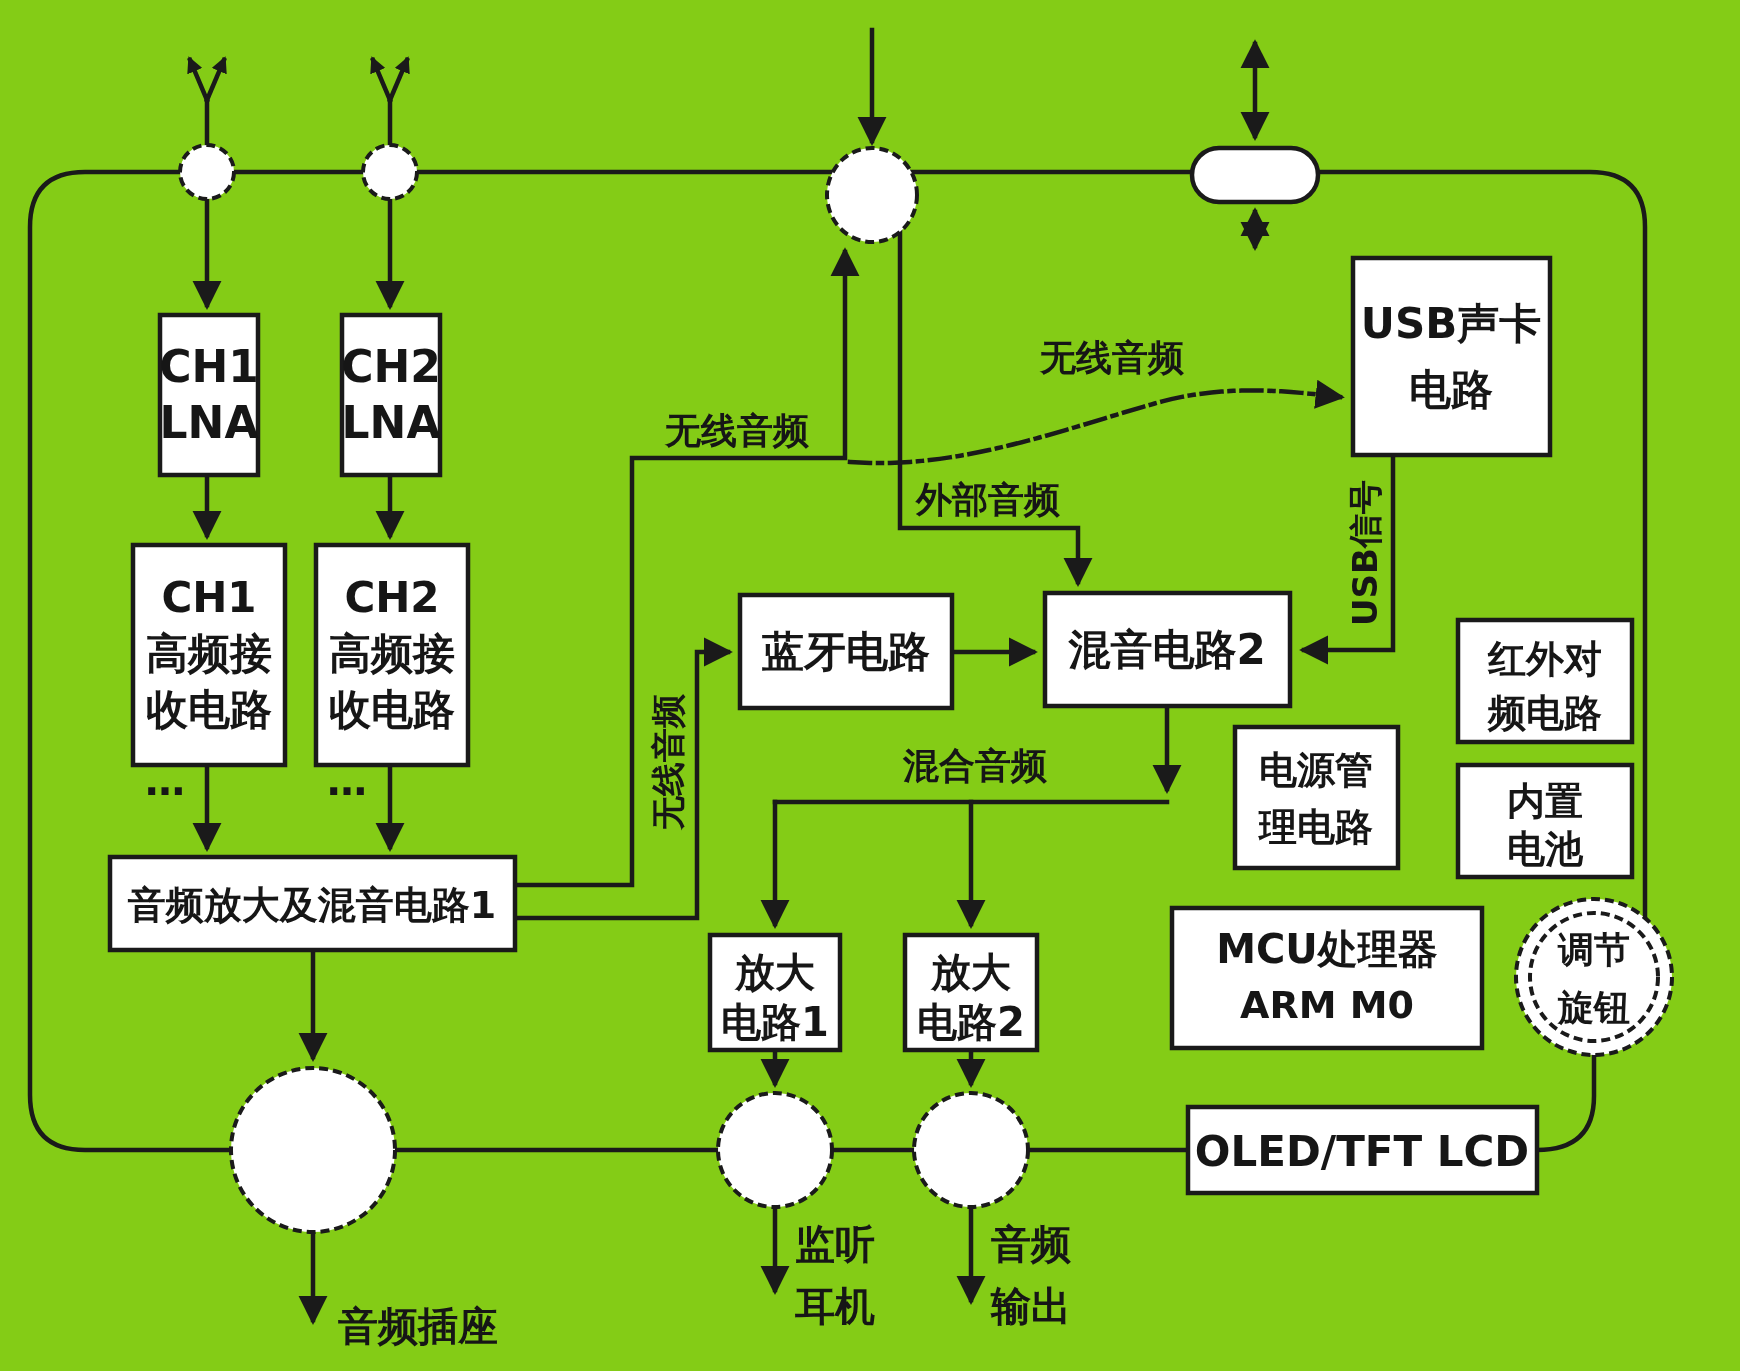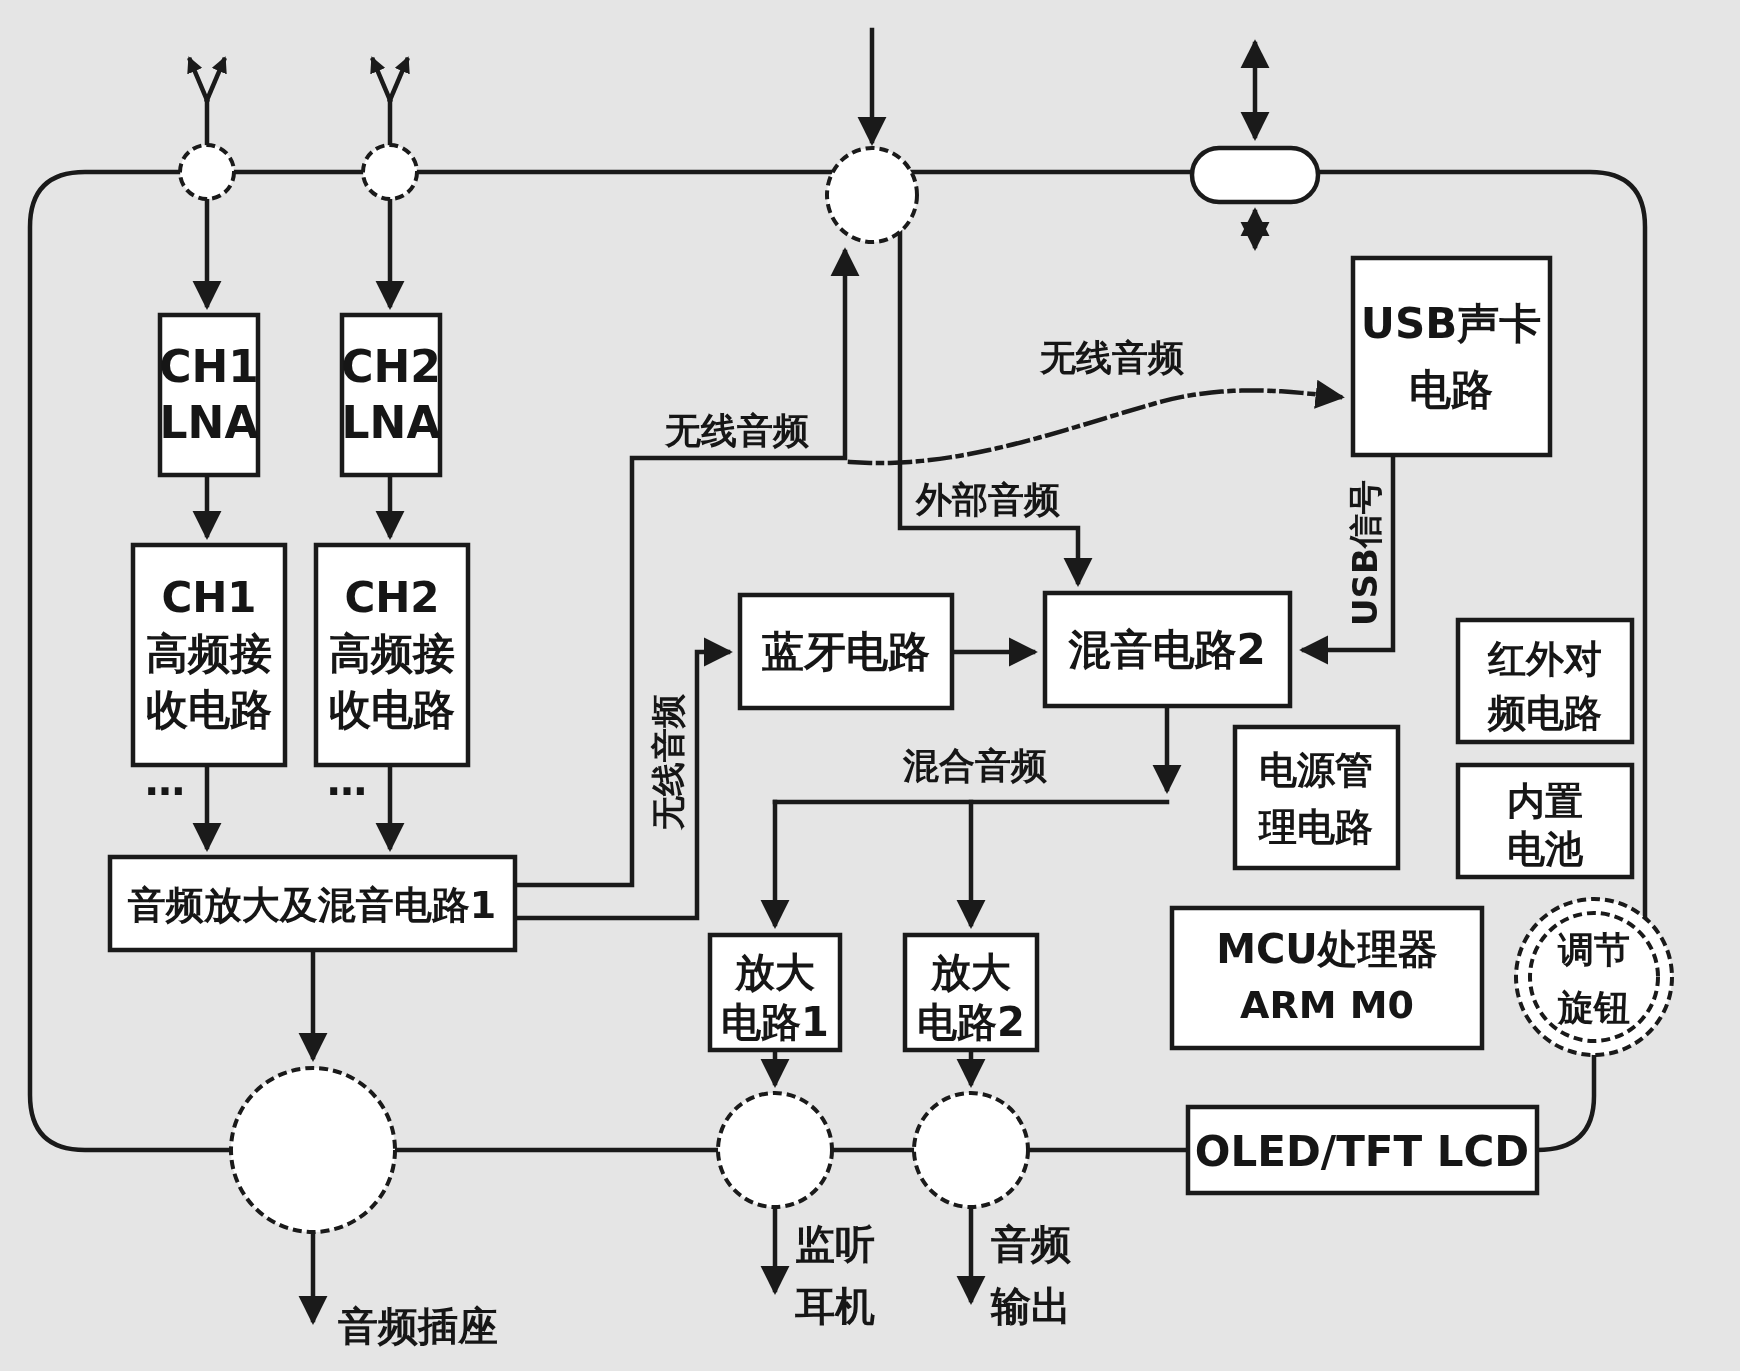--- a/index.html
+++ b/index.html
@@ -1,16 +1,16 @@
 <!DOCTYPE html>
 <html><head>
 <meta charset="utf-8">
 <style>
   html,body{margin:0;padding:0;background:#fff;}
-  .stage{width:1740px;height:1371px;background:#e5e5e5;position:relative;overflow:hidden;}
+  .stage{width:1740px;height:1371px;background:#84cc16;position:relative;overflow:hidden;}
   svg{display:block;}
   .wire{fill:none;stroke:#1a1a1a;stroke-width:4.5;stroke-linecap:square;}
   .dashdot{stroke-dasharray:20 8 4 8;}
   .box{fill:#ffffff;stroke:#1a1a1a;stroke-width:4.5;}
   .conn{fill:#ffffff;stroke:#1a1a1a;stroke-width:4;stroke-dasharray:9 5;}
   .t{font-family:"DejaVu Sans",sans-serif;fill:#161616;font-weight:600;}
   .mid{text-anchor:middle;}
   .st{text-anchor:start;}
   .f44{font-size:44px;} .f42{font-size:42px;} .f40{font-size:40px;}
   .f38{font-size:38px;} .f36{font-size:36px;} .f34{font-size:34px;}

